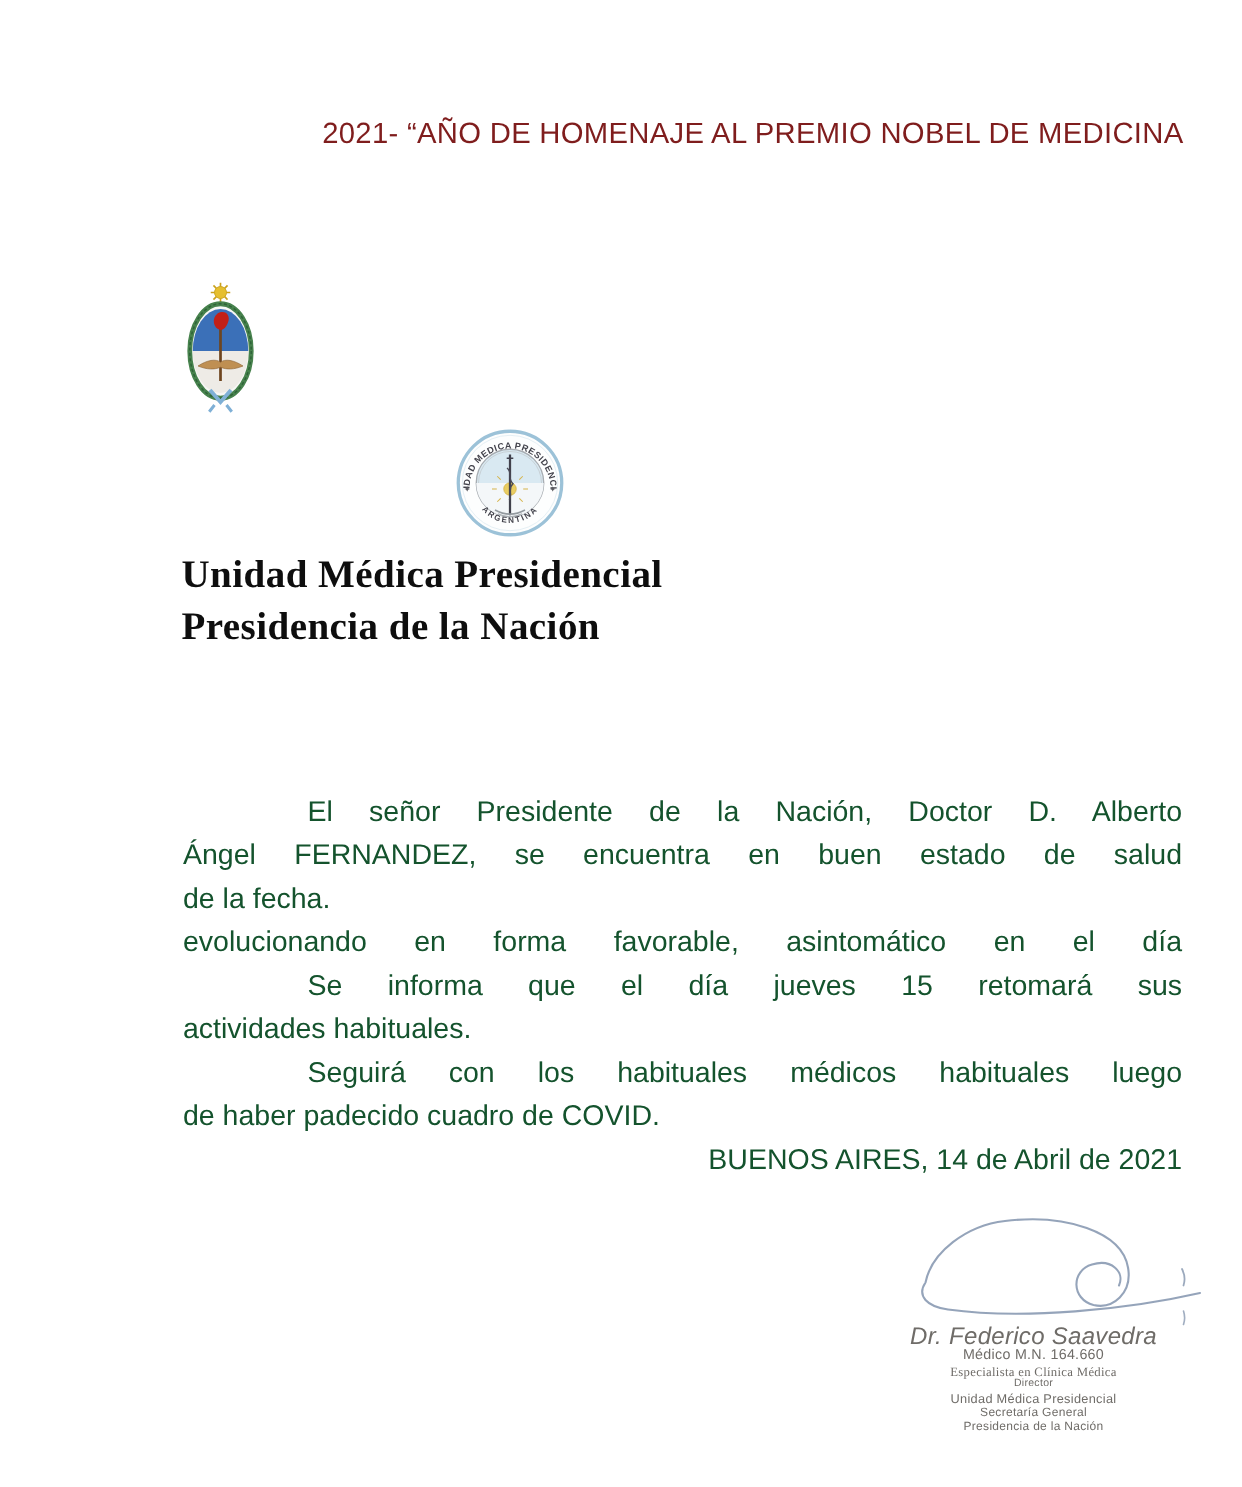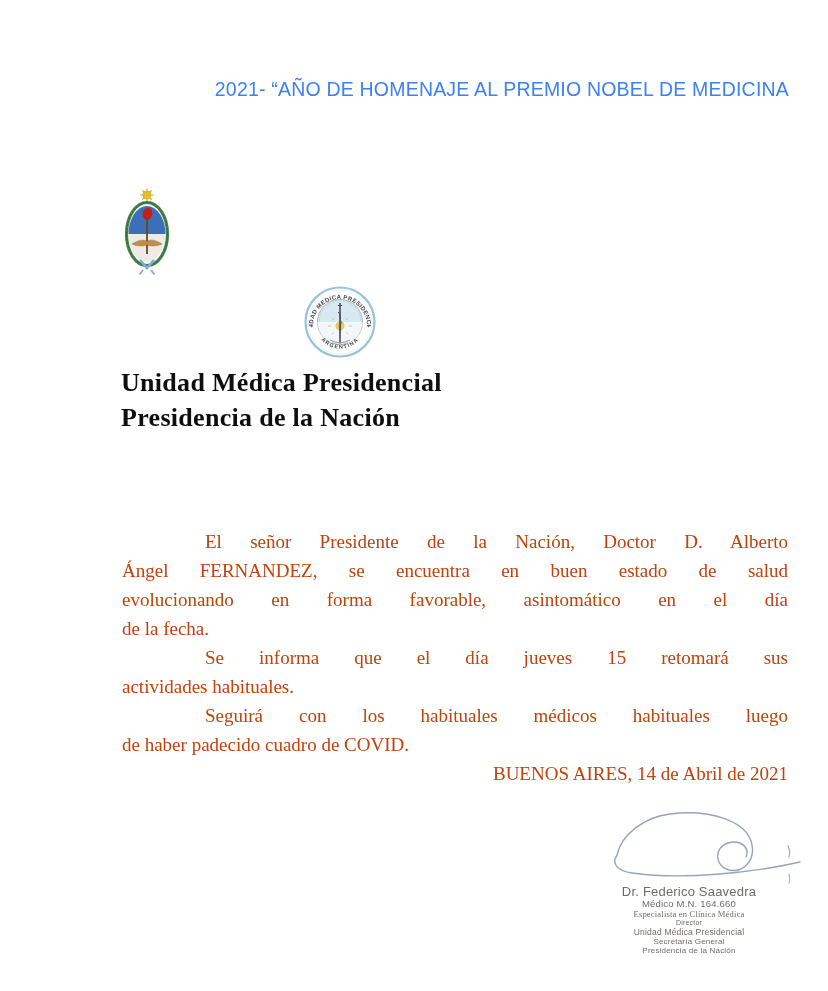--- a/index.html
+++ b/index.html
@@ -3,50 +3,50 @@
 <meta charset="utf-8">
 <style>
   html,body{margin:0;padding:0;background:#ffffff;}
   .page{
     position:relative;width:828px;height:991px;background:#ffffff;overflow:hidden;
     font-family:"Liberation Sans",sans-serif;color:#2e2e2e;
   }
   
   .motto{
     position:absolute;top:75px;left:80px;right:39px;
-    text-align:right;font-size:19.5px;line-height:29.5px;color:#3b82f6;
+    text-align:right;font-size:19.5px;line-height:29.5px;color:#7f1d1d;
     letter-spacing:.2px;white-space:nowrap;
   }
   
   .escudo{position:absolute;left:121px;top:186px;width:52px;height:90px;}
   
   .seal{position:absolute;left:303px;top:285px;width:74px;height:74px;}
   
   .org-title{
     position:absolute;left:121px;top:366px;
     font-family:"Liberation Serif",serif;font-weight:700;
     font-size:26px;line-height:34.5px;color:#0e0e0e;letter-spacing:.3px;
   }
   
   .body-copy{
     position:absolute;left:122px;top:527px;width:666px;
-    font-size:19px;line-height:29px;color:#c2410c;font-family:Liberation Serif, serif;
+    font-size:19px;line-height:29px;color:#14532d;
   }
   .ln{text-align:justify;text-align-last:justify;text-justify:inter-word;}
   .ln.indent{padding-left:83px;}
   .ln.last{text-align-last:left;}
   .ln.dateline{text-align-last:right;}
   
   .signature{position:absolute;left:602px;top:800px;width:210px;height:95px;}
   
   .stamp{
     position:absolute;left:599px;top:886px;width:180px;
     text-align:center;color:#6f6c68;letter-spacing:.2px;
   }
-  .stamp .s1{font-size:13px;line-height:12px;}
+  .stamp .s1{font-size:16px;line-height:12px;font-style:italic;}
   .stamp .s2{font-size:9.5px;line-height:11px;}
   .stamp .s3{font-size:8.5px;line-height:10px;font-family:Liberation Serif, serif;}
   .stamp .s4{font-size:7px;line-height:8px;}
   .stamp .s5{font-size:8.5px;line-height:10px;}
   .stamp .s6{font-size:8px;line-height:9px;}
   .stamp .s7{font-size:8px;line-height:9px;}
 </style>
 </head>
 <body>
 
@@ -116,22 +116,22 @@
   </svg>
 
   <div class="org-title">
     <div>Unidad Médica Presidencial</div>
     <div>Presidencia de la Nación</div>
   </div>
 
   <div class="body-copy">
     <div class="ln indent">El señor Presidente de la Nación, Doctor D. Alberto</div>
     <div class="ln">Ángel FERNANDEZ, se encuentra en buen estado de salud</div>
+    <div class="ln last">de la fecha.</div>
     <div class="ln">evolucionando en forma favorable, asintomático en el día</div>
-    <div class="ln last">de la fecha.</div>
     <div class="ln indent">Se informa que el día jueves 15 retomará sus</div>
     <div class="ln last">actividades habituales.</div>
     <div class="ln indent">Seguirá con los habituales médicos habituales luego</div>
     <div class="ln last">de haber padecido cuadro de COVID.</div>
     <div class="ln dateline">BUENOS AIRES, 14 de Abril de 2021</div>
   </div>
 
   <svg class="signature" viewBox="0 0 210 95" aria-hidden="true">
     <path d="M 198,62 C 150,73 80,80 30,73 C 16,71 9,64 15,55 C 19,35 42,17 68,14 C 108,9 146,21 150,45 C 153,62 140,73 127,70 C 112,66 112,47 126,43 C 139,39 148,48 144,57" fill="none" stroke="#8a9ab2" stroke-width="1.4" stroke-linecap="round" opacity=".9"></path>
     <path d="M 186,46 C 188,50 188,54 187,57" fill="none" stroke="#8a9ab2" stroke-width="1.2" stroke-linecap="round" opacity=".85"></path>

